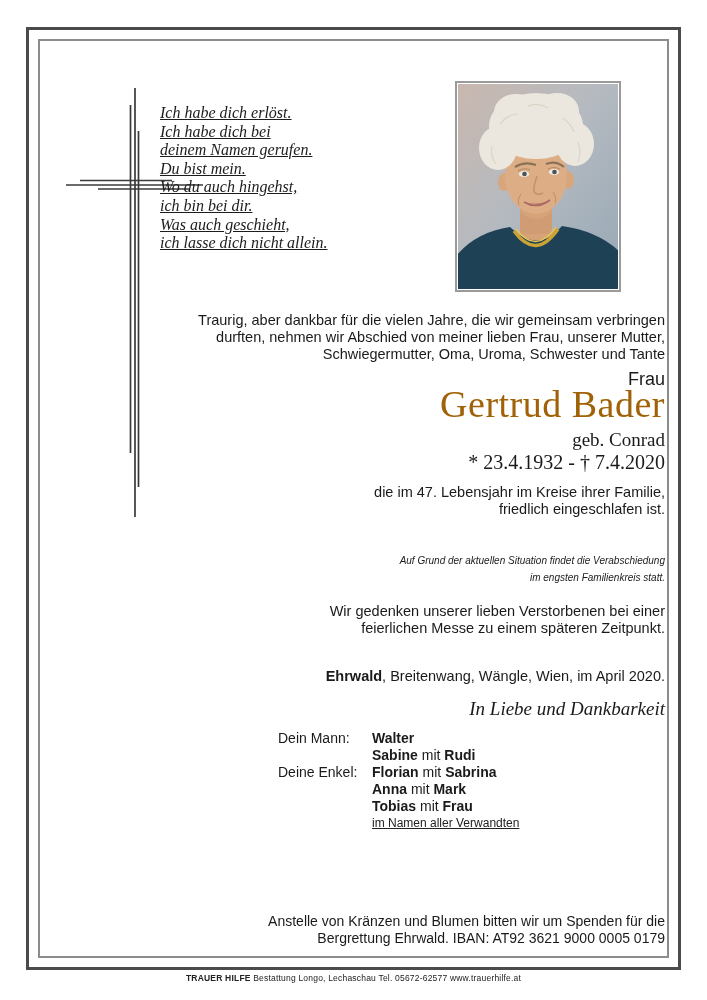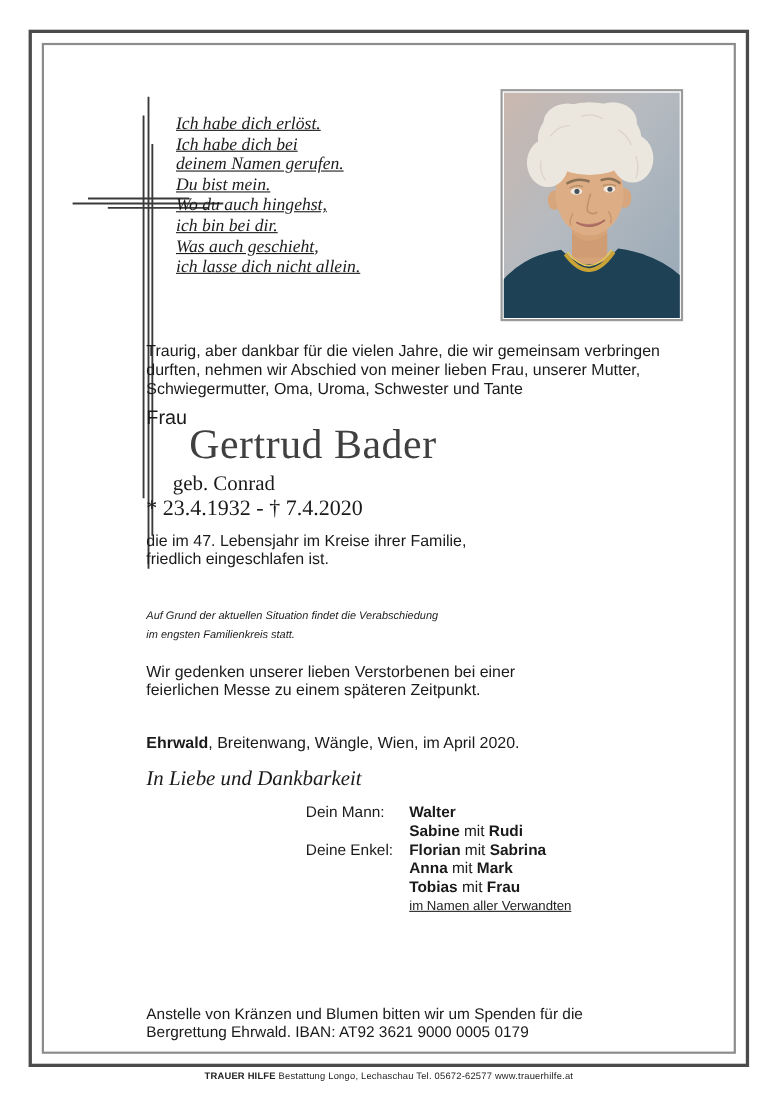--- a/index.html
+++ b/index.html
@@ -22,25 +22,25 @@
     font-size:16px;line-height:18.6px;color:#1c1c1c;text-decoration:underline;
   }
   
   .photo{
     position:absolute;left:455px;top:81px;margin:0;
     border:2px solid #9a9a9a;background:#fff;padding:1px;
     width:160px;height:205px;
   }
   .photo svg{display:block;}
   
-  .block{position:absolute;left:133px;width:532px;text-align:left;white-space:pre-line;}
+  .block{position:absolute;left:133px;width:532px;text-align:right;white-space:pre-line;}
   .intro   {top:312px;font-size:14.5px;line-height:16.8px;}
   .frau    {top:369px;font-size:18px;}
-  .name    {top:383px;font-family:"Liberation Serif", serif;font-size:38px;line-height:42px;letter-spacing:0.5px;color:#404040;margin-left:39px;}
-  .geb     {top:429px;font-family:"Liberation Serif", serif;font-size:19px;margin-left:24px;}
+  .name    {top:383px;font-family:"Liberation Serif", serif;font-size:38px;line-height:42px;letter-spacing:0.5px;color:#a16207;}
+  .geb     {top:429px;font-family:"Liberation Serif", serif;font-size:19px;}
   .dates   {top:451px;font-family:"Liberation Serif", serif;font-size:20px;}
   .passing {top:484px;font-size:14.5px;line-height:17px;}
   .notice1 {top:552px;font-size:10px;line-height:17px;font-style:italic;}
   .notice2 {top:603px;font-size:14.5px;line-height:17px;}
   .places  {top:668px;font-size:14.5px;}
   .closing {top:698px;font-family:"Liberation Serif", serif;font-style:italic;font-size:19px;}
   
   .family{position:absolute;left:278px;top:730px;width:320px;font-size:14px;line-height:17px;}
   .fam-row{display:flex;}
   .fam-label{flex:0 0 94px;}

